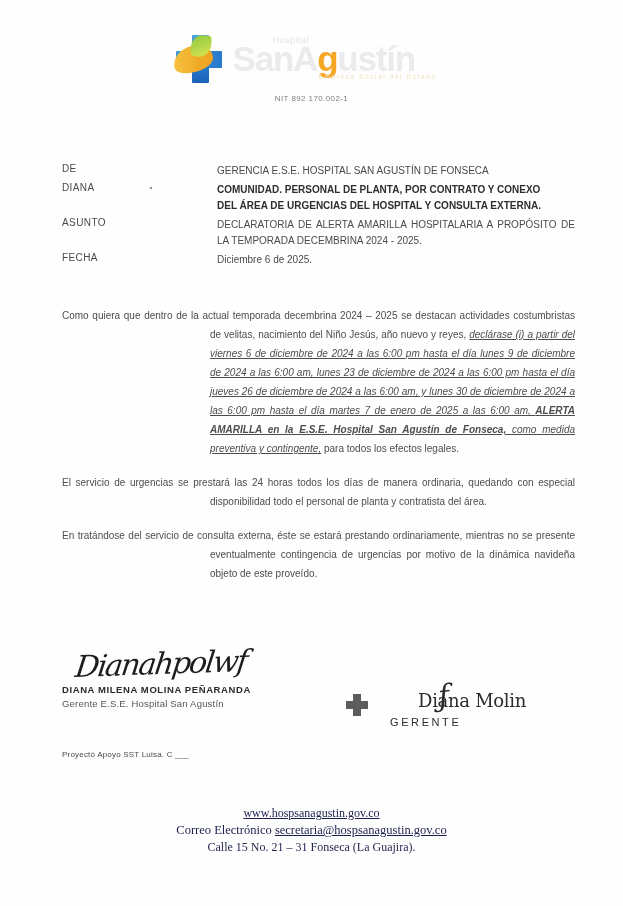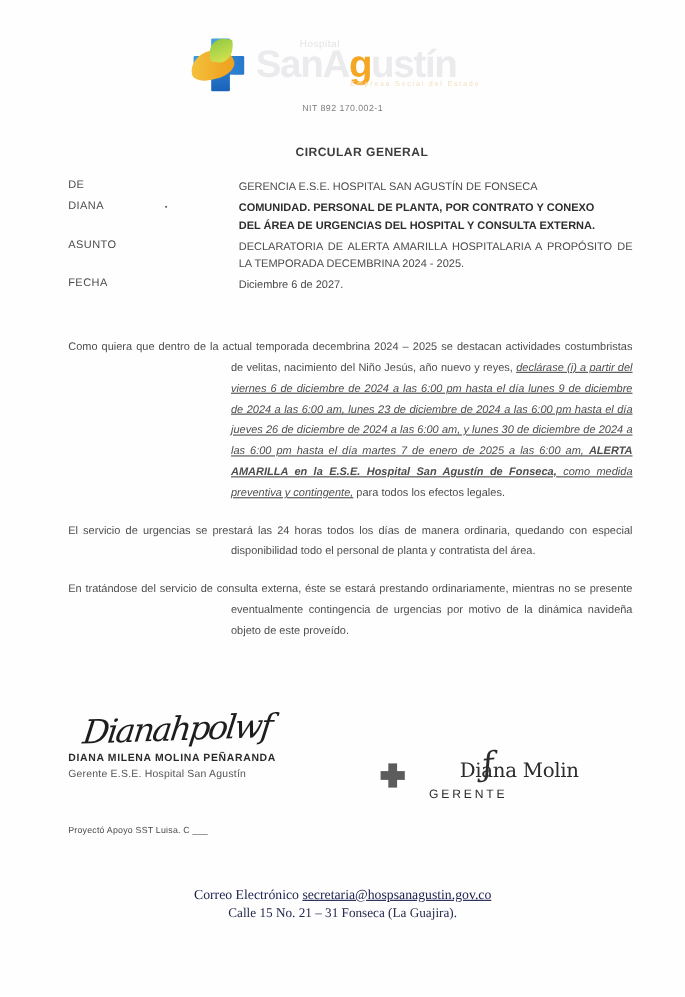--- a/index.html
+++ b/index.html
@@ -331,21 +331,20 @@
       </div>
       <div class="wordmark">
         <div class="wm-small">Hospital</div>
         <div class="wm-main"><span>SanA</span><span class="accent">g</span><span>ustín</span></div>
         <div class="wm-tag">Empresa Social del Estado</div>
       </div>
     </div>
     <div class="nit">NIT 892 170.002-1</div>
   </div>
 
-  <div class="doc-title">CIRCULAR GENERAL</div>
 
   <div class="meta">
     <div class="meta-row">
       <div class="meta-label">DE</div>
       <div class="meta-value">GERENCIA E.S.E. HOSPITAL SAN AGUSTÍN DE FONSECA</div>
     </div>
     <div class="meta-row">
       <div class="meta-label">
         <span>DIANA</span>
         <span class="dotmark"></span>
@@ -354,21 +353,21 @@
         <span class="lead">COMUNIDAD.  PERSONAL DE PLANTA, POR CONTRATO Y CONEXO</span>
         <span class="lead">DEL ÁREA DE URGENCIAS DEL HOSPITAL Y CONSULTA EXTERNA.</span>
       </div>
     </div>
     <div class="meta-row">
       <div class="meta-label">ASUNTO</div>
       <div class="meta-value">DECLARATORIA DE ALERTA AMARILLA HOSPITALARIA A PROPÓSITO DE LA TEMPORADA DECEMBRINA 2024 - 2025.</div>
     </div>
     <div class="meta-row">
       <div class="meta-label">FECHA</div>
-      <div class="meta-value">Diciembre 6 de 2027.</div>
+      <div class="meta-value">Diciembre 6 de 2025.</div>
     </div>
   </div>
 
   <div class="body-block">
     <p class="para"><span>Como quiera que dentro de la actual temporada decembrina 2024 – 2025 se destacan actividades costumbristas de velitas, nacimiento del Niño Jesús, año nuevo y reyes, </span><span class="hl">declárase (i) a partir del viernes 6 de diciembre de 2024 a las 6:00 pm hasta el día lunes 9 de diciembre de 2024 a las 6:00 am, lunes 23 de diciembre de 2024 a las 6:00 pm hasta el día jueves 26 de diciembre de 2024 a las 6:00 am, y lunes 30 de diciembre de 2024 a las 6:00 pm hasta el día martes 7 de enero de 2025 a las 6:00 am, </span><span class="hl-bold">ALERTA AMARILLA en la E.S.E. Hospital San Agustín de Fonseca,</span><span class="hl"> como medida preventiva y contingente,</span><span> para todos los efectos legales.</span></p>
 
     <p class="para">El servicio de urgencias se prestará las 24 horas todos los días de manera ordinaria, quedando con especial disponibilidad todo el personal de planta y contratista del área.</p>
 
     <p class="para">En tratándose del servicio de consulta externa, éste se estará prestando ordinariamente, mientras no se presente eventualmente contingencia de urgencias por motivo de la dinámica navideña objeto de este proveído.</p>
 
@@ -388,17 +387,18 @@
       <span class="st-flourish">ƒ</span>
       <span class="st-role">GERENTE</span>
     </div>
   </div>
 
   <div class="footnotes">
     <div>Proyectó Apoyo SST Luisa. C ___</div>
   </div>
 
   <div class="footer">
+    <span class="f-web">www.hospsanagustin.gov.co</span>
     <span class="f-mail"><span>Correo Electrónico </span><span class="u">secretaria@hospsanagustin.gov.co</span></span>
     <span class="f-addr">Calle 15 No. 21 – 31 Fonseca (La Guajira).</span>
   </div>
 
 </div>
 
 </body></html>

